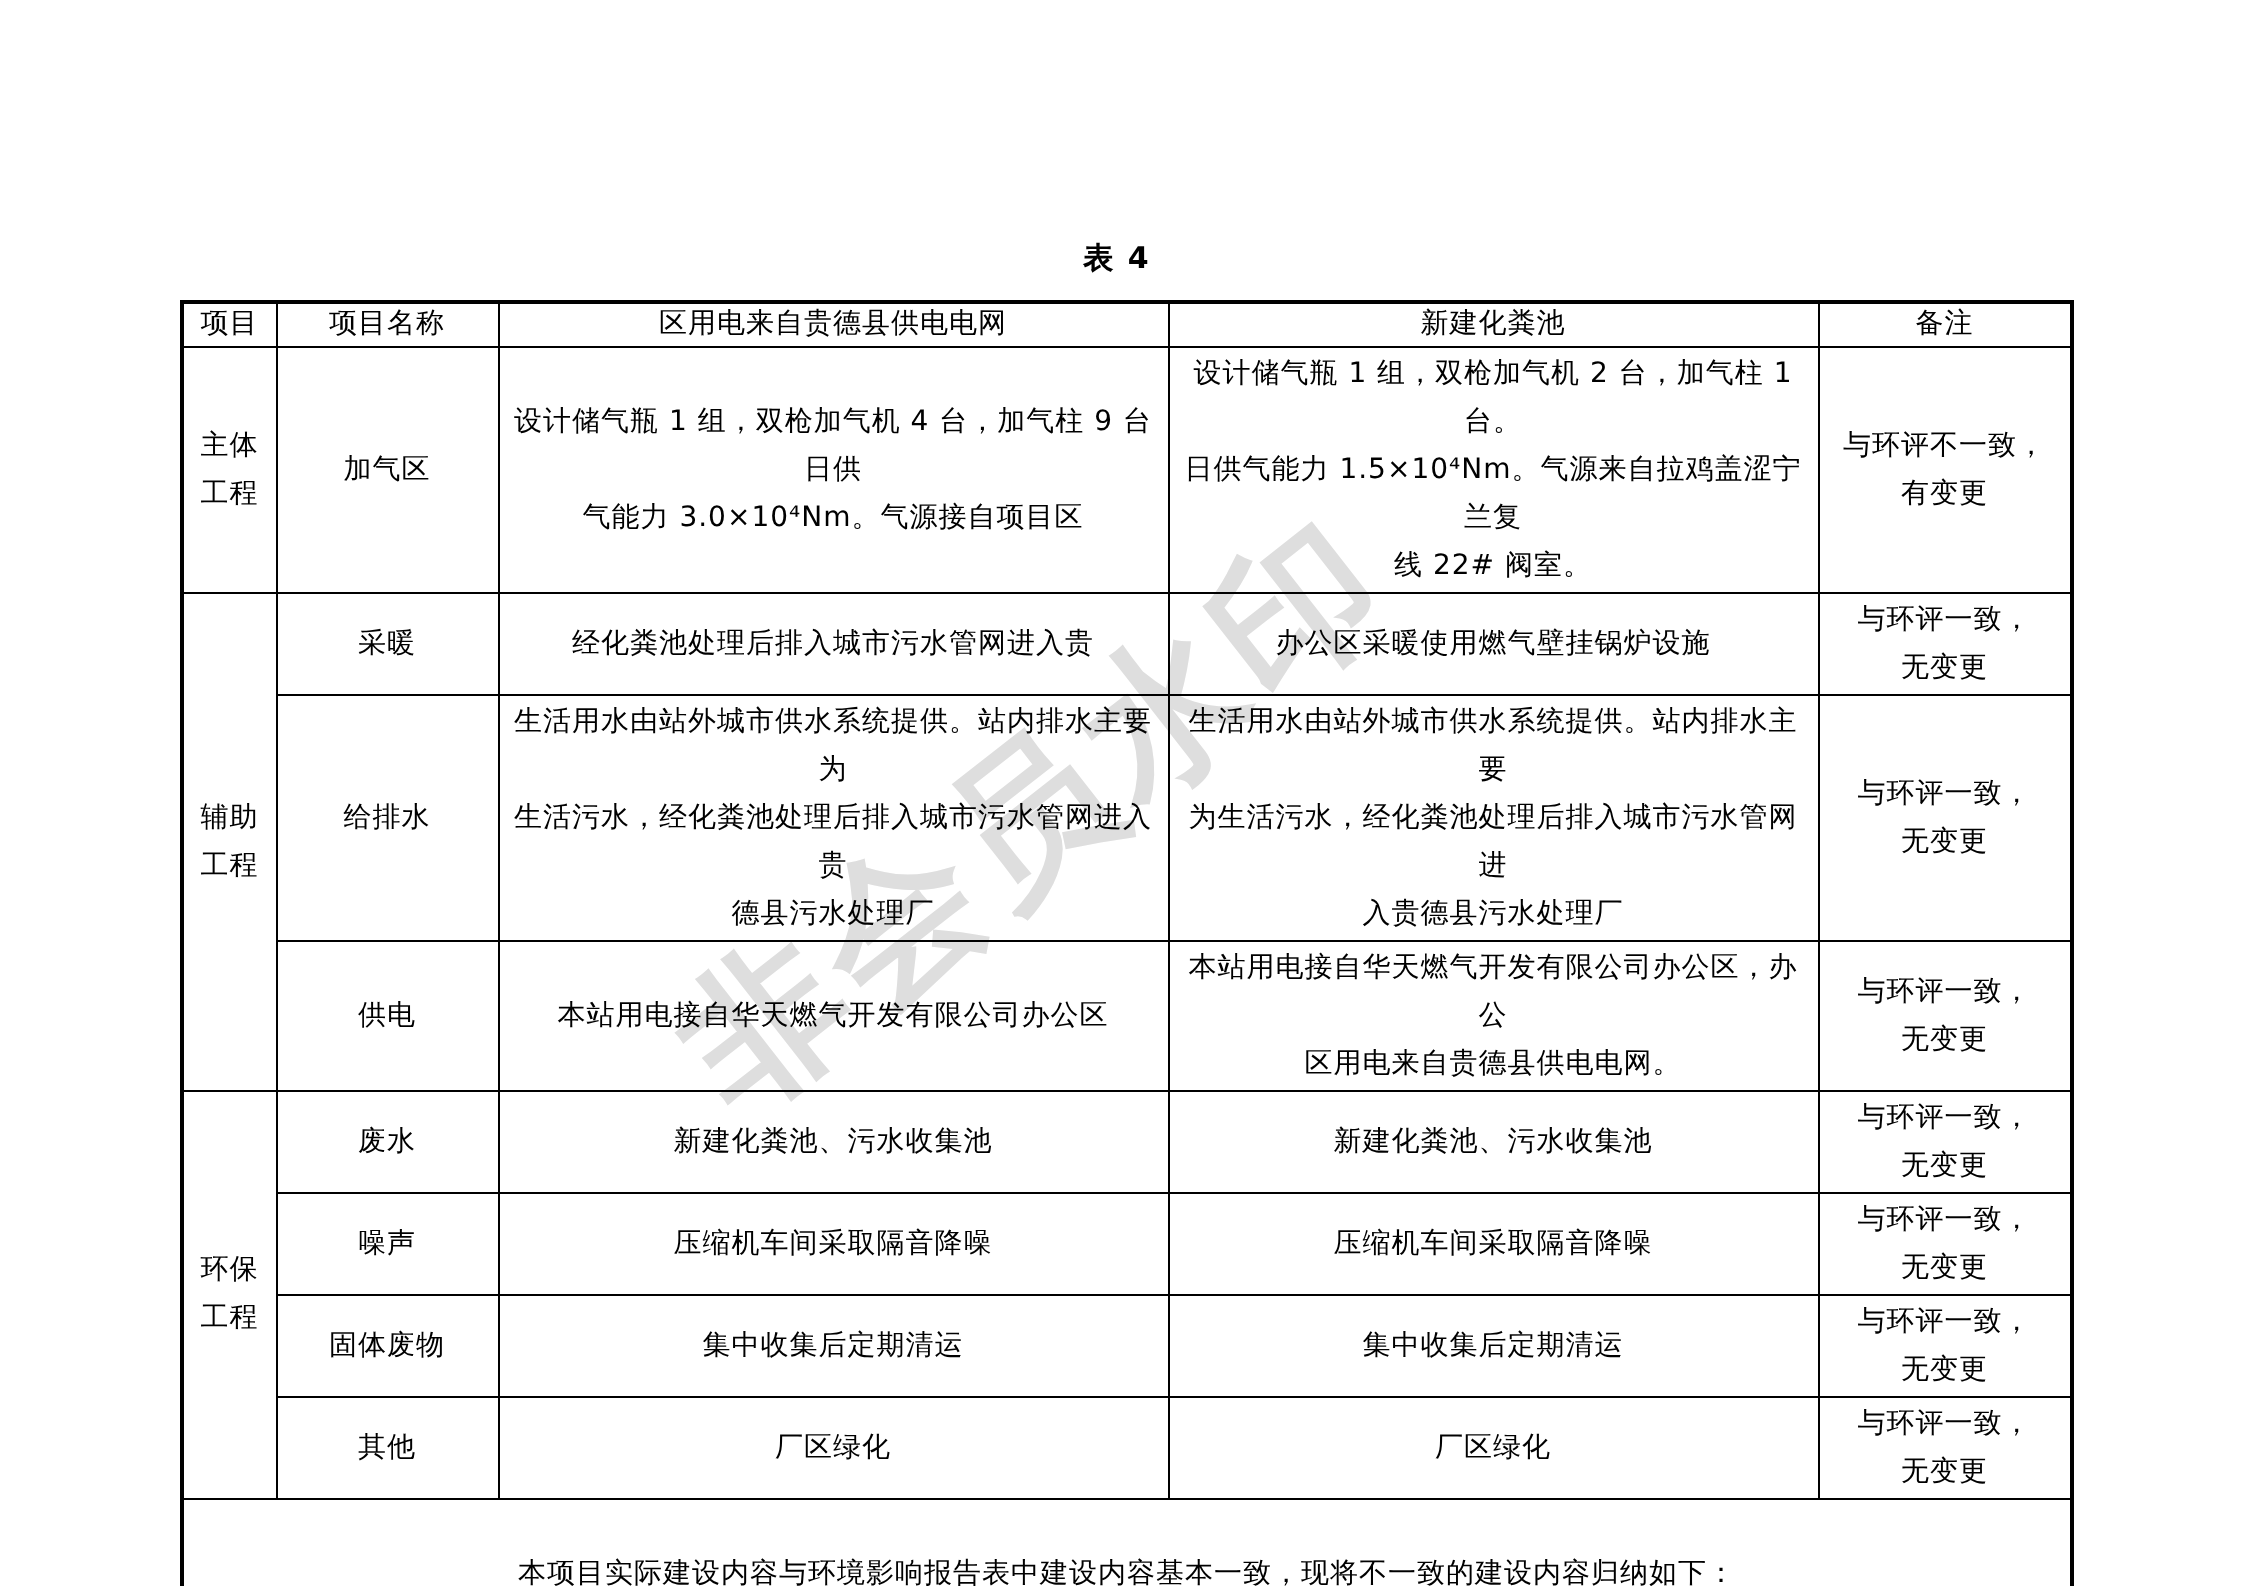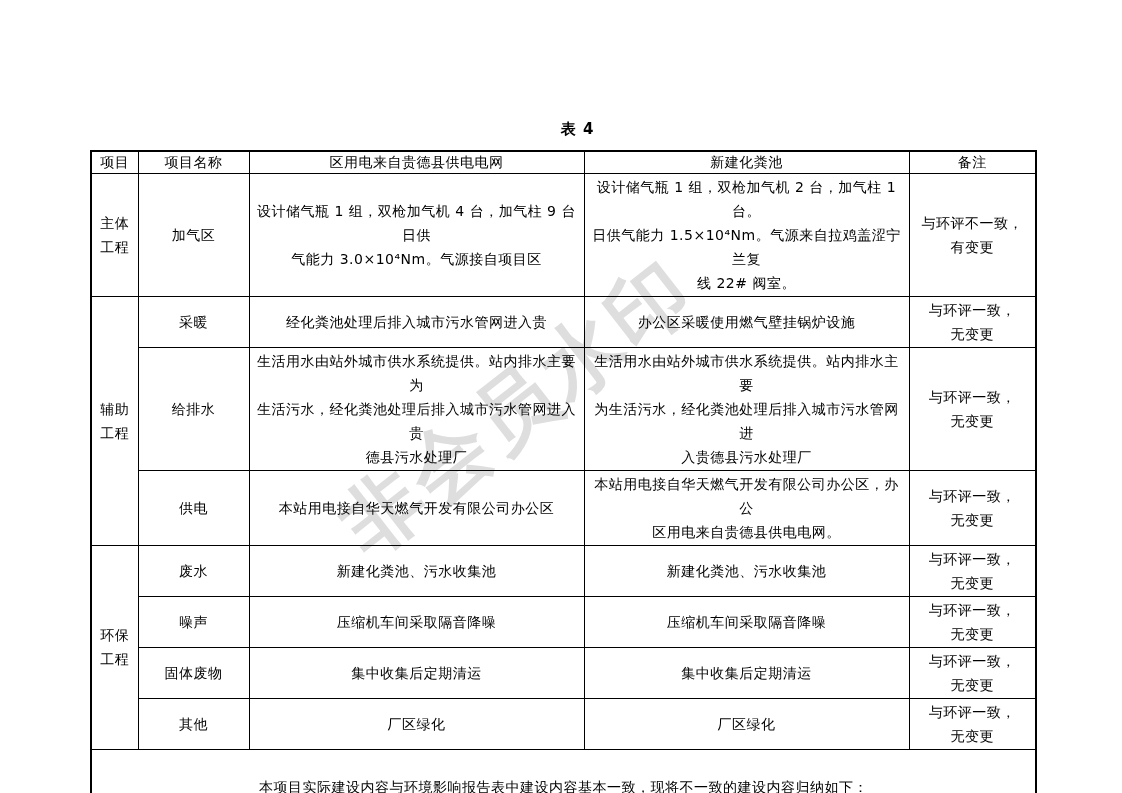--- a/index.html
+++ b/index.html
@@ -23,21 +23,21 @@
     color: #dedede;
     white-space: nowrap;
     transform: rotate(-38deg);
     transform-origin: center center;
     z-index: 0;
     user-select: none;
   }
 
   .title-row {
     position: absolute;
-    left: 105px; top: 120px; width: 945px;
+    left: 86px; top: 120px; width: 945px;
     display: flex; justify-content: center; align-items: baseline;
     gap: 70px;
     font-size: 15px; font-weight: bold;
     letter-spacing: 1px;
     z-index: 1;
   }
 
   table.cmp {
     position: absolute;
     left: 90px; top: 150px;

